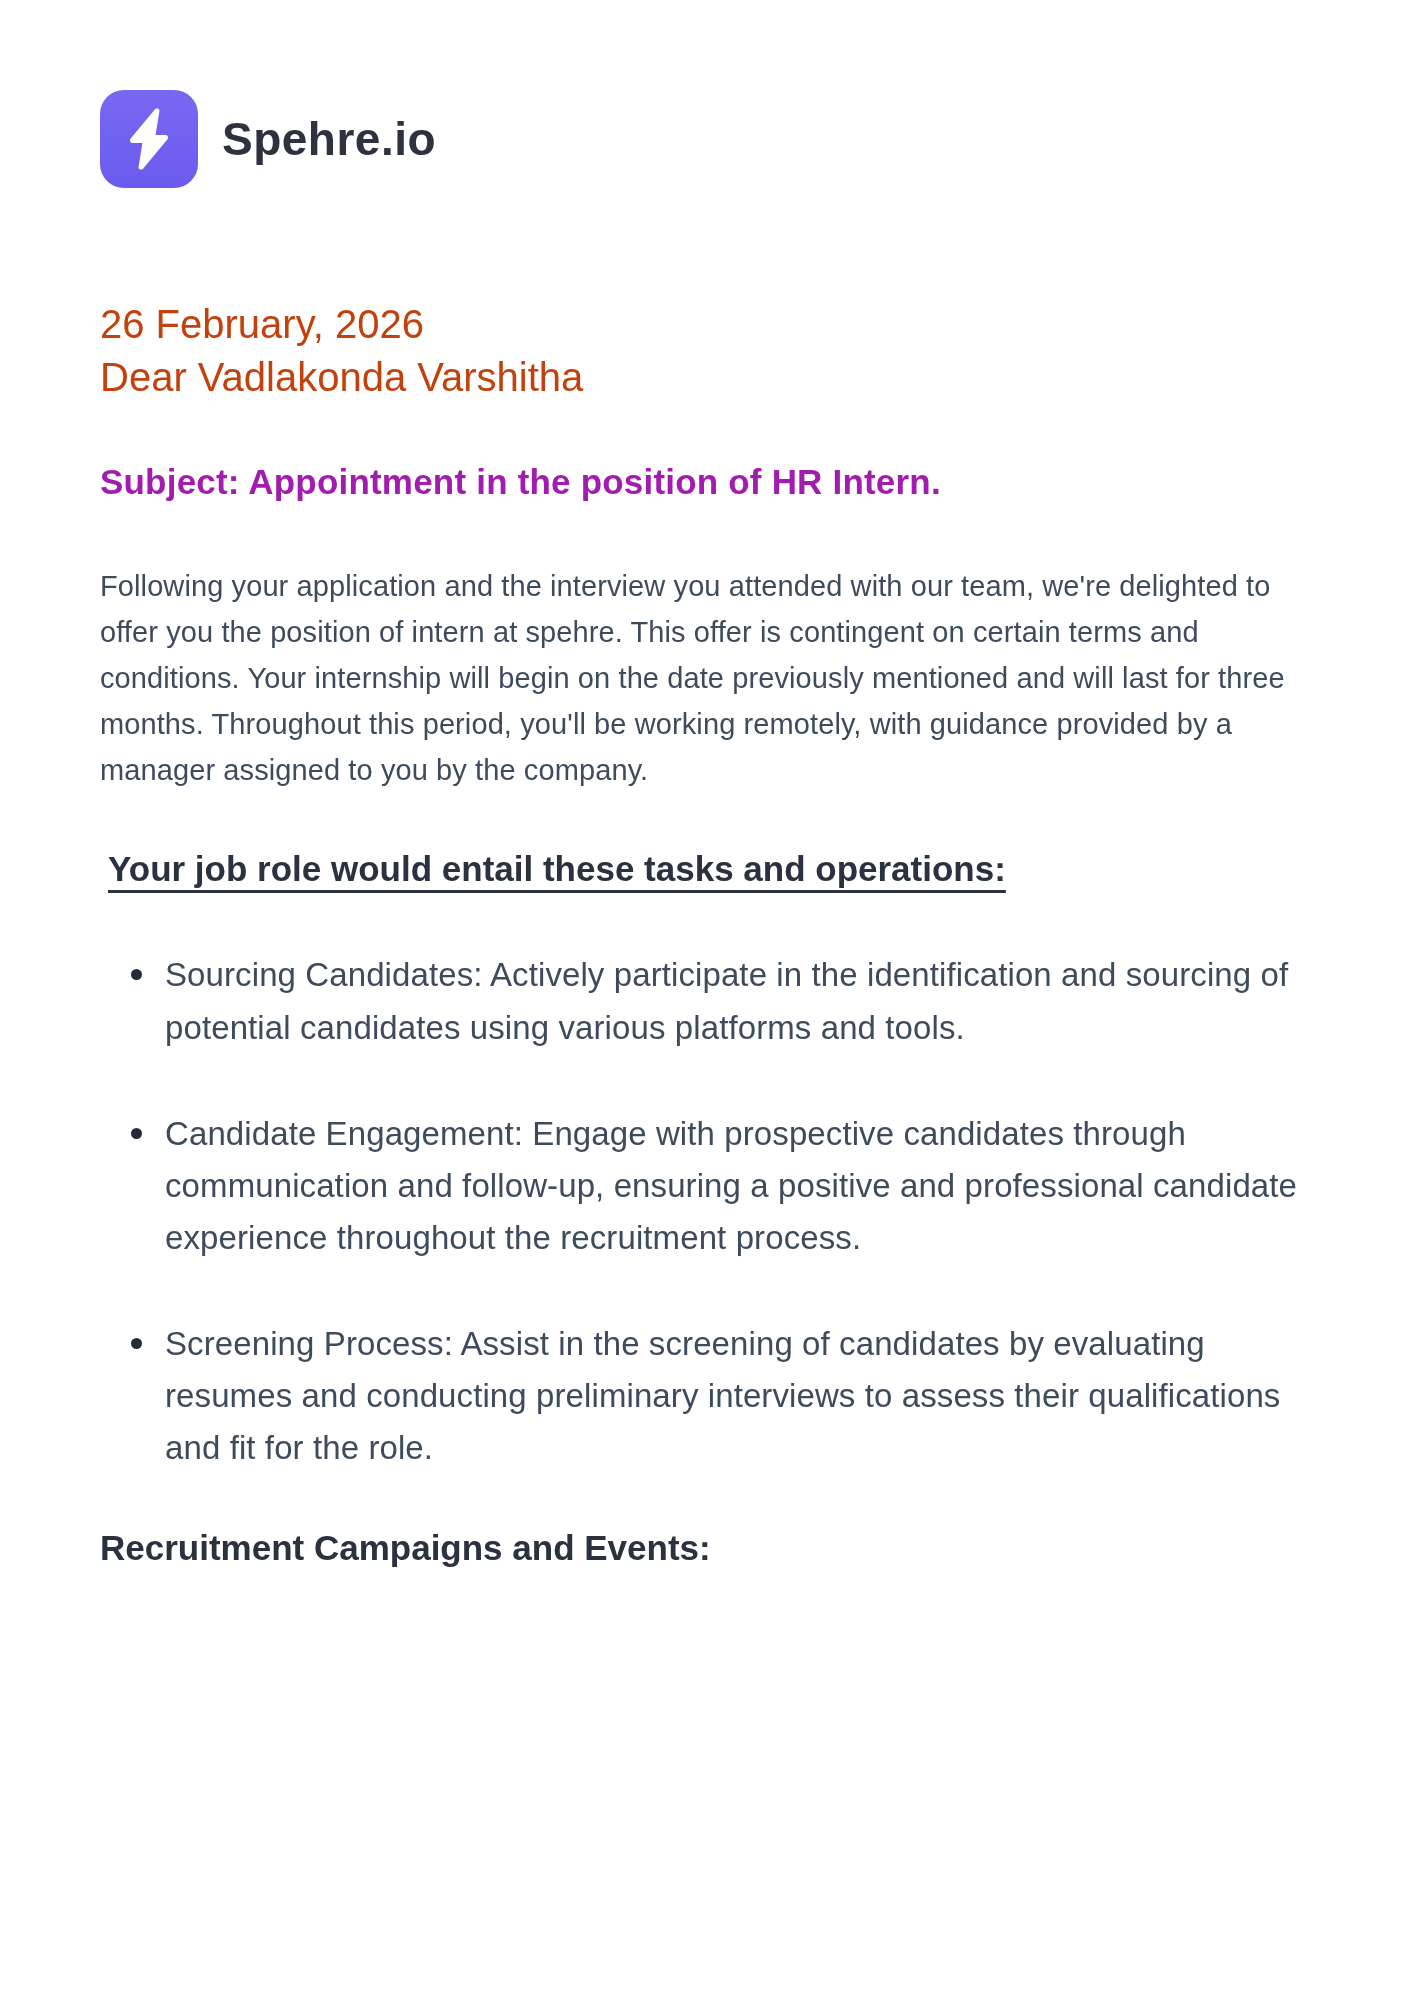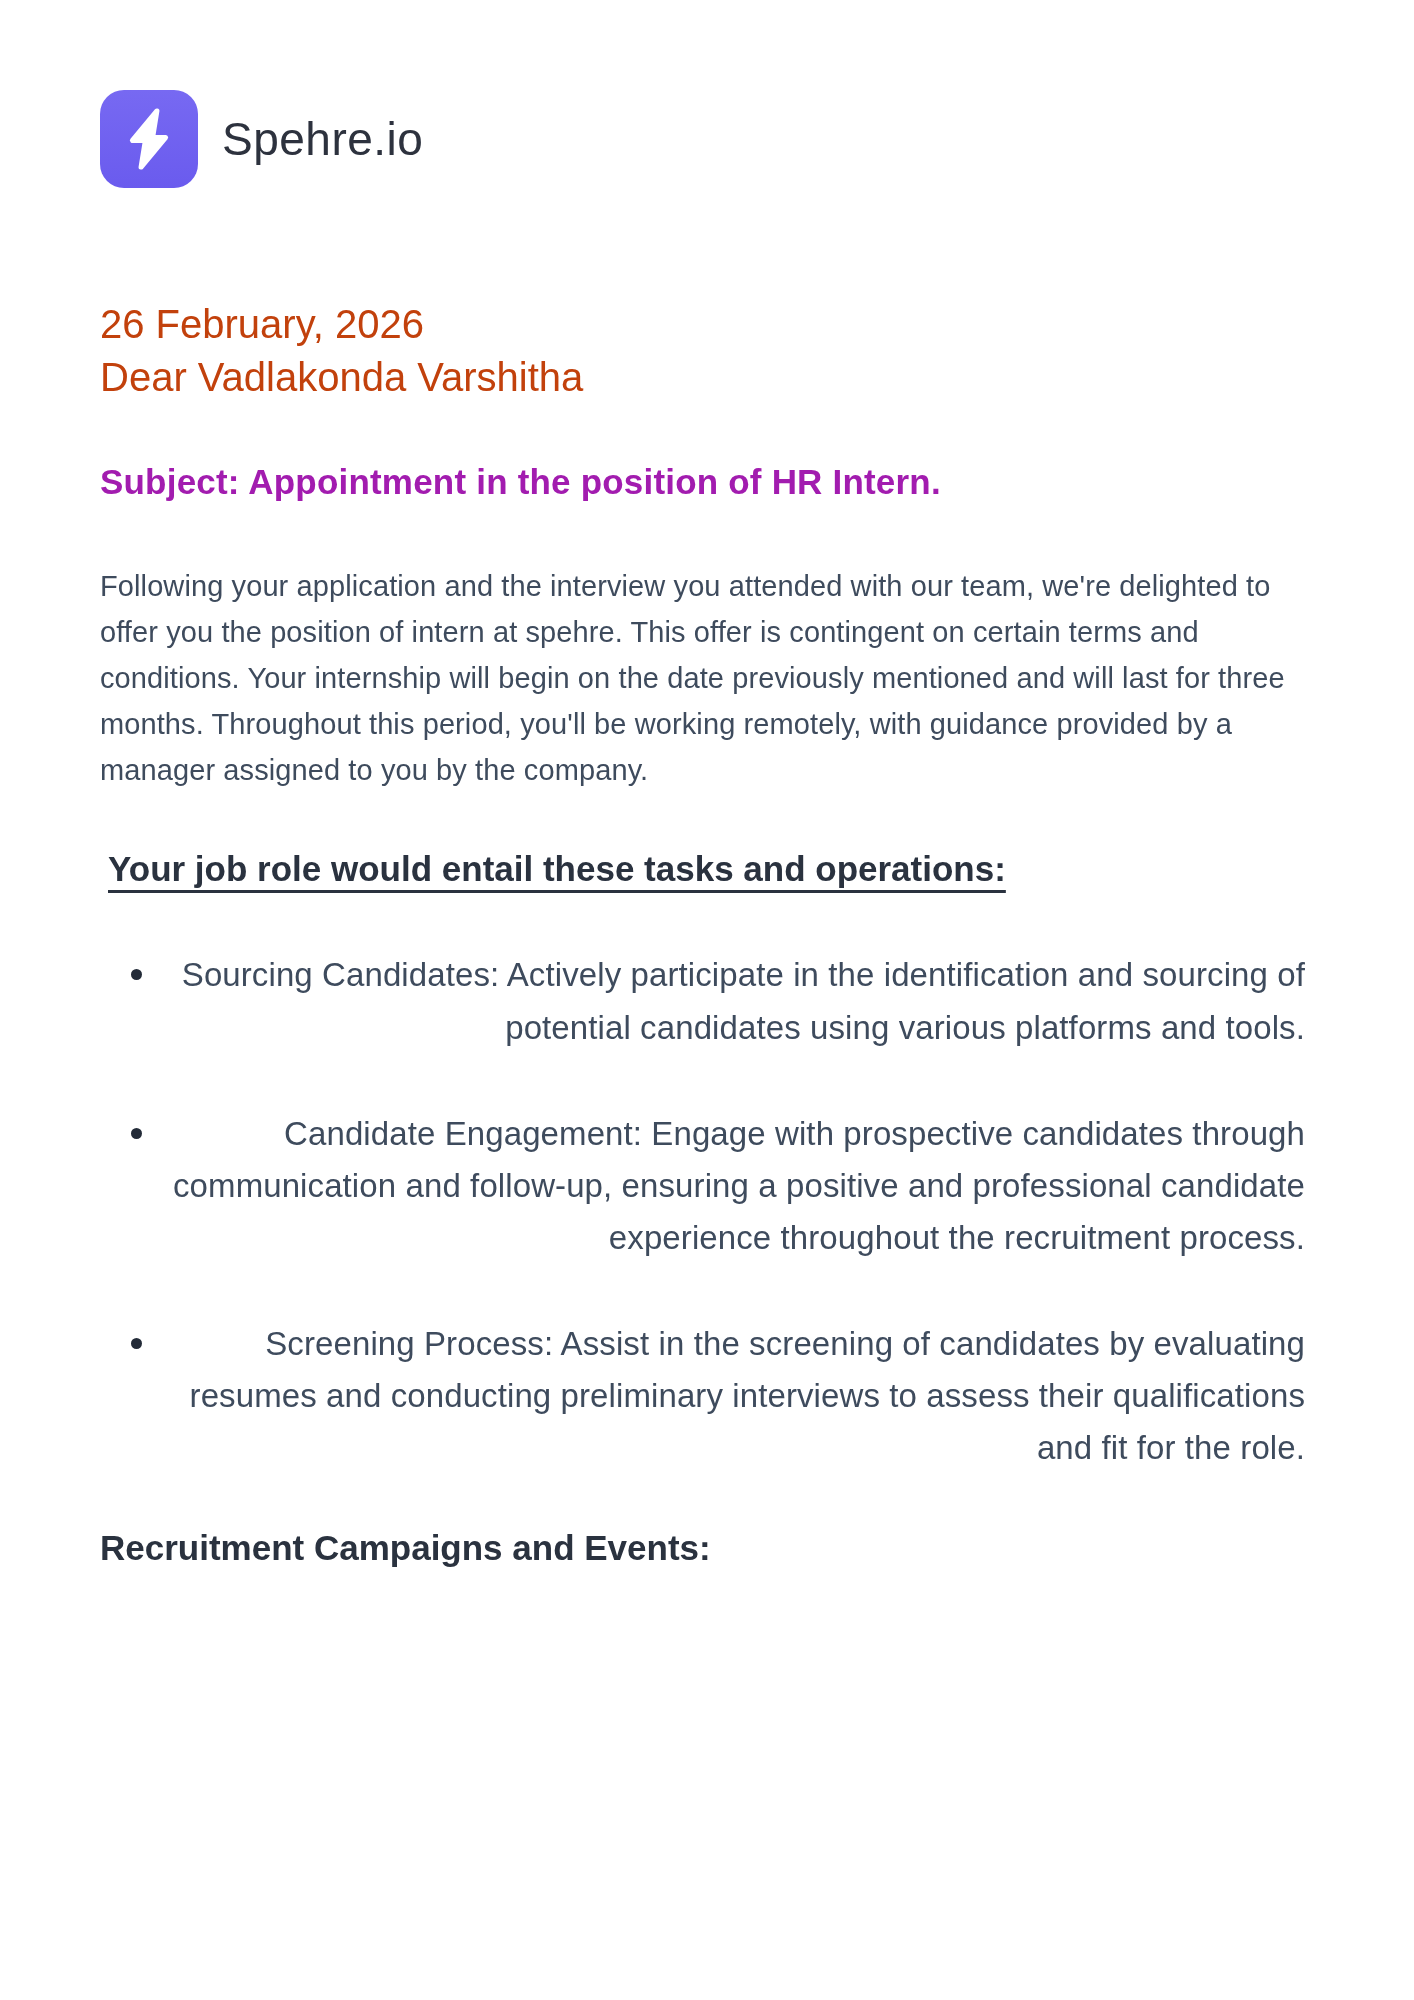--- a/index.html
+++ b/index.html
@@ -27,21 +27,21 @@
     border-radius: 24px;
     background: linear-gradient(180deg, #7769f2 0%, #6a5bee 100%);
     display: flex;
     align-items: center;
     justify-content: center;
     flex: none;
   }
   .logo-mark svg { width: 72px; height: 72px; }
   .brand-name {
     font-size: 46px;
-    font-weight: 400;
+    font-weight: 700;
     color: #2d323e;
     letter-spacing: 0.5px;
   }
 
   .date-block {
     color: #c2410c;
     font-weight: 400;
     font-size: 40px;
     line-height: 1.33;
   }
@@ -99,21 +99,20 @@
     background: #232b38;
     flex: none;
     margin: 20px 23px 0 31px;
   }
   .bullet-text {
     font-size: 33px;
     font-weight: 400;
     color: #3e4b5d;
     line-height: 1.58;
     letter-spacing: 0.1px;
-    text-align: right;
   }
 
   .closing-heading {
     margin-top: 24px;
   }
 </style>
 </head>
 <body>
 
 <div class="page">

